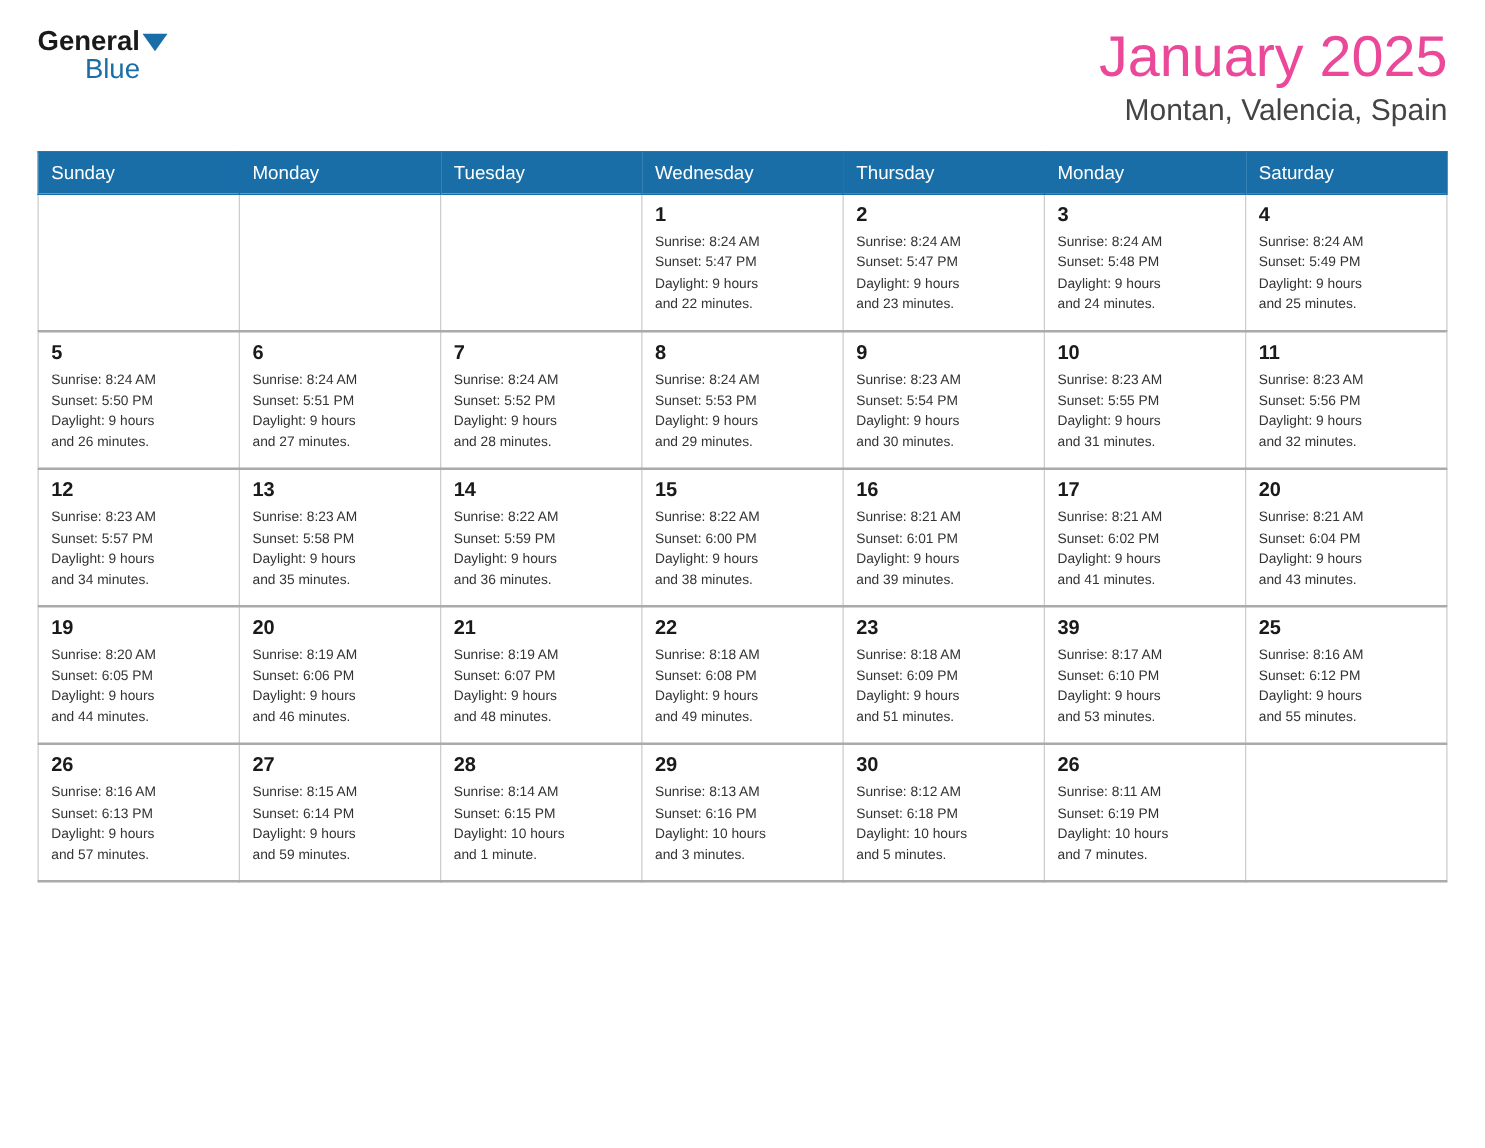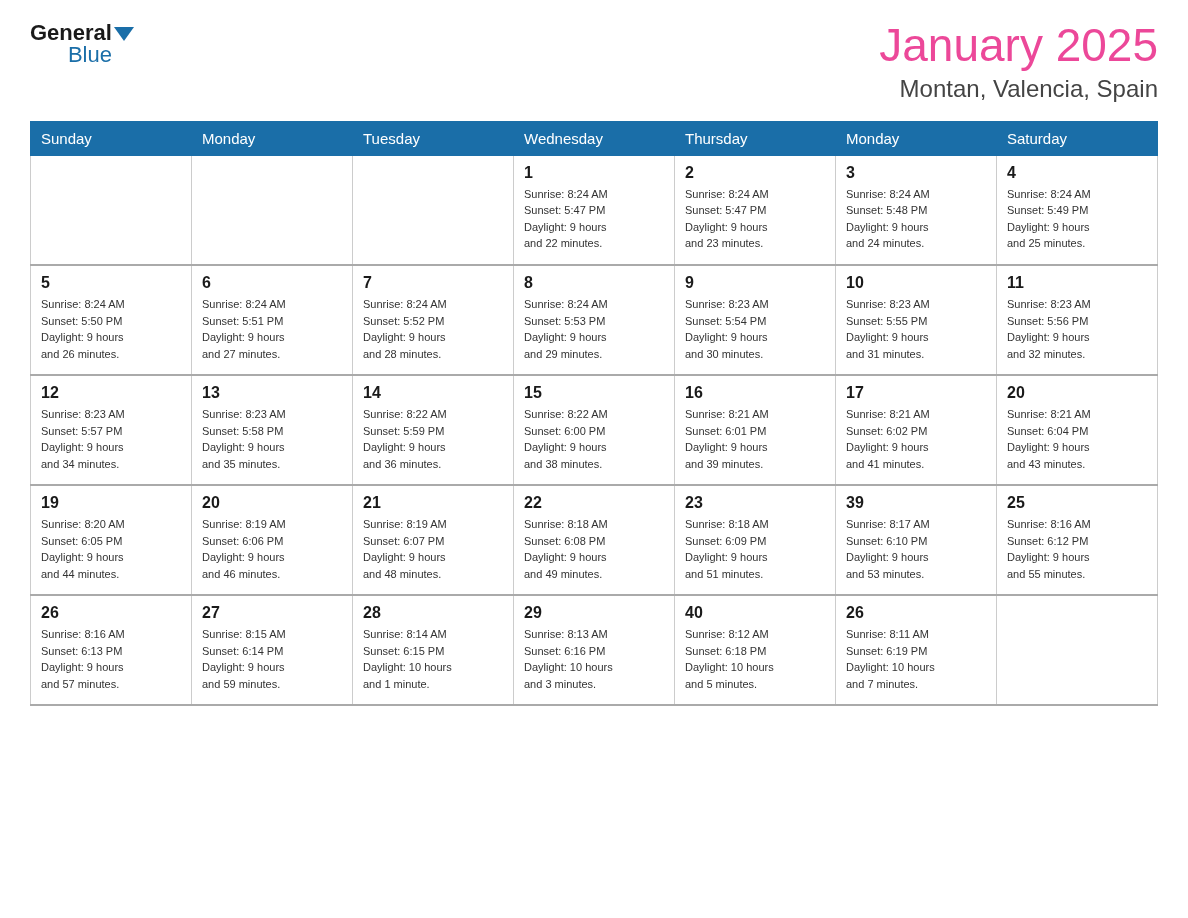--- a/index.html
+++ b/index.html
@@ -242,21 +242,21 @@
         </td>
         <td>
           <span class="day-number">28</span>
           <div class="day-info">Sunrise: 8:14 AM<br>Sunset: 6:15 PM<br>Daylight: 10 hours<br>and 1 minute.</div>
         </td>
         <td>
           <span class="day-number">29</span>
           <div class="day-info">Sunrise: 8:13 AM<br>Sunset: 6:16 PM<br>Daylight: 10 hours<br>and 3 minutes.</div>
         </td>
         <td>
-          <span class="day-number">40</span>
+          <span class="day-number">30</span>
           <div class="day-info">Sunrise: 8:12 AM<br>Sunset: 6:18 PM<br>Daylight: 10 hours<br>and 5 minutes.</div>
         </td>
         <td>
           <span class="day-number">26</span>
           <div class="day-info">Sunrise: 8:11 AM<br>Sunset: 6:19 PM<br>Daylight: 10 hours<br>and 7 minutes.</div>
         </td>
         <td class="empty"></td>
       </tr>
     </tbody>
 </table>

